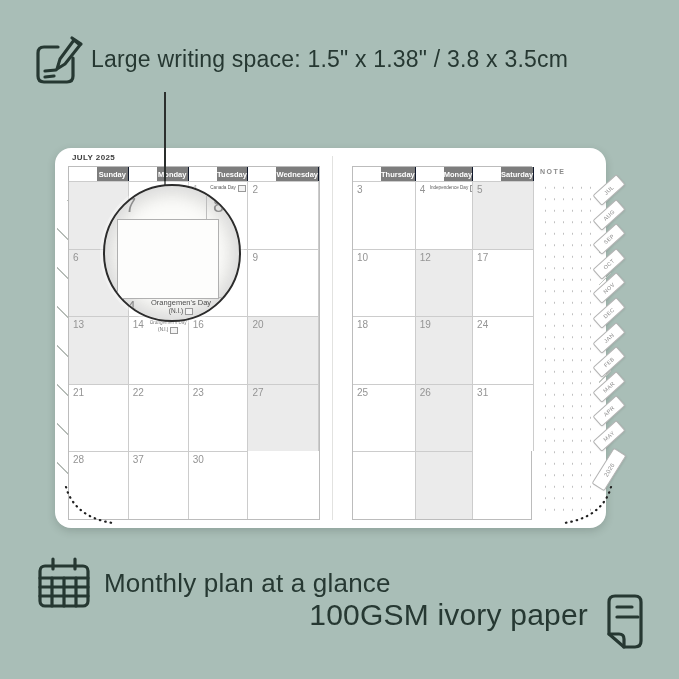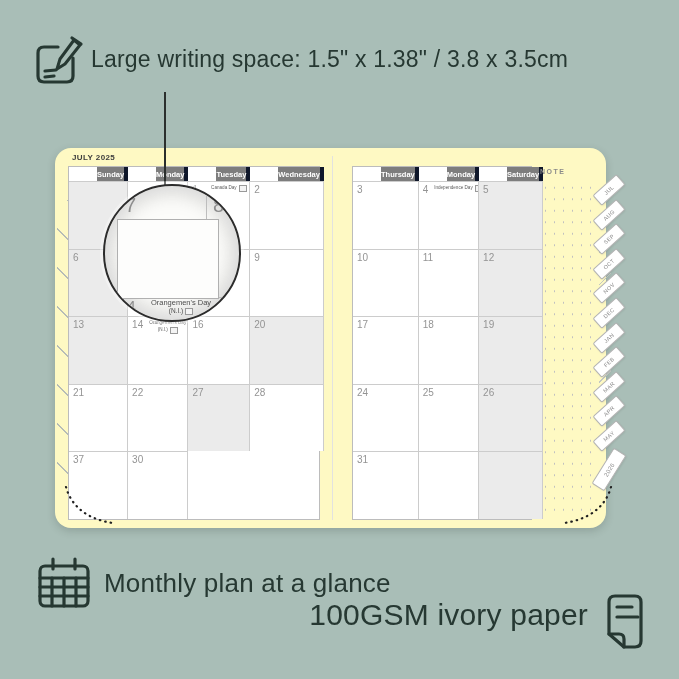--- a/index.html
+++ b/index.html
@@ -5,34 +5,34 @@
   html,body{margin:0;padding:0;}
   #stage{position:relative;width:679px;height:679px;background:#a9beb7;overflow:hidden;
          font-family:"Liberation Sans",sans-serif;color:#263832;}
   .abs{position:absolute;}
 
   
   #top-text{left:91px;top:46px;font-size:23px;letter-spacing:.2px;white-space:nowrap;}
   #leader-line{left:164px;top:92px;width:2px;height:102px;background:#2b2f2d;z-index:3;}
 
   
-  #notebook{left:55px;top:148px;width:551px;height:380px;background:#fef9c3;border-radius:16px;
+  #notebook{left:55px;top:148px;width:551px;height:380px;background:#ffffff;border-radius:16px;
             box-shadow:0 3px 8px rgba(30,40,36,.18);}
   #spine{left:277px;top:8px;width:1px;height:364px;background:#e2e2e0;}
   #month-title{left:17px;top:5px;font-size:8px;font-weight:bold;color:#3d3d3d;letter-spacing:.4px;}
   #hatch-left{left:2px;top:52px;width:15px;height:300px;
      background:repeating-linear-gradient(45deg,transparent 0 26px,#b6bcb7 26px 27.5px);}
   #hatch-right{left:544px;top:40px;width:12px;height:300px;
      background:repeating-linear-gradient(135deg,transparent 0 22px,#c2c7c3 22px 23px);}
 
   .cal{display:grid;background:#fff;border:1px solid #bcbcbc;}
   #left-grid{left:13px;top:18px;width:250px;height:352px;}
   #right-grid{left:297px;top:18px;width:178px;height:352px;text-align:center;}
   .hd{background:#7d7d7d;color:#fff;font-size:7.5px;font-weight:bold;
-      display:flex;align-items:center;justify-content:center;border-right:4px solid #0f172a;margin-left:28px;}
+      display:flex;align-items:center;justify-content:center;border-right:1px solid #0f172a;margin-left:28px;}
   .cell{position:relative;border-right:1px solid #ccc;border-top:1px solid #ccc;background:#fff;overflow:hidden;}
   .cell.shaded{background:#ebebeb;}
   .date{position:absolute;top:2px;left:4px;font-size:10px;color:#949494;}
   .holiday{position:absolute;top:3px;left:22px;right:2px;display:flex;flex-direction:column;
            align-items:center;font-size:4.6px;color:#5d5d5d;line-height:1.5;white-space:nowrap;}
   .flagbox{display:inline-block;width:6px;height:4.5px;border:.5px solid #999;margin-left:2px;vertical-align:middle;background:#f4f4f4;}
 
   #note-label{left:485px;top:20px;font-size:7px;font-weight:bold;color:#8a8a8a;letter-spacing:1.5px;}
   #note-dots{left:483px;top:32px;width:61px;height:338px;
      background-image:radial-gradient(#c0c0c0 .8px,transparent .9px);
@@ -133,20 +133,23 @@
         </div>
         <div class="cell shaded">
           <span class="date">20</span>
         </div>
         <div class="cell">
           <span class="date">21</span>
         </div>
         <div class="cell">
           <span class="date">22</span>
         </div>
+        <div class="cell">
+          <span class="date">23</span>
+        </div>
         <div class="cell shaded">
           <span class="date">27</span>
         </div>
         <div class="cell">
           <span class="date">28</span>
         </div>
         <div class="cell">
           <span class="date">37</span>
         </div>
         <div class="cell">
@@ -164,23 +167,20 @@
           <span class="date">4</span>
           <span class="holiday">
             <span>Independence Day<i class="flagbox"></i></span>
           </span>
         </div>
         <div class="cell shaded">
           <span class="date">5</span>
         </div>
         <div class="cell">
           <span class="date">10</span>
-        </div>
-        <div class="cell">
-          <span class="date">11</span>
         </div>
         <div class="cell shaded">
           <span class="date">12</span>
         </div>
         <div class="cell">
           <span class="date">17</span>
         </div>
         <div class="cell">
           <span class="date">18</span>
         </div>

